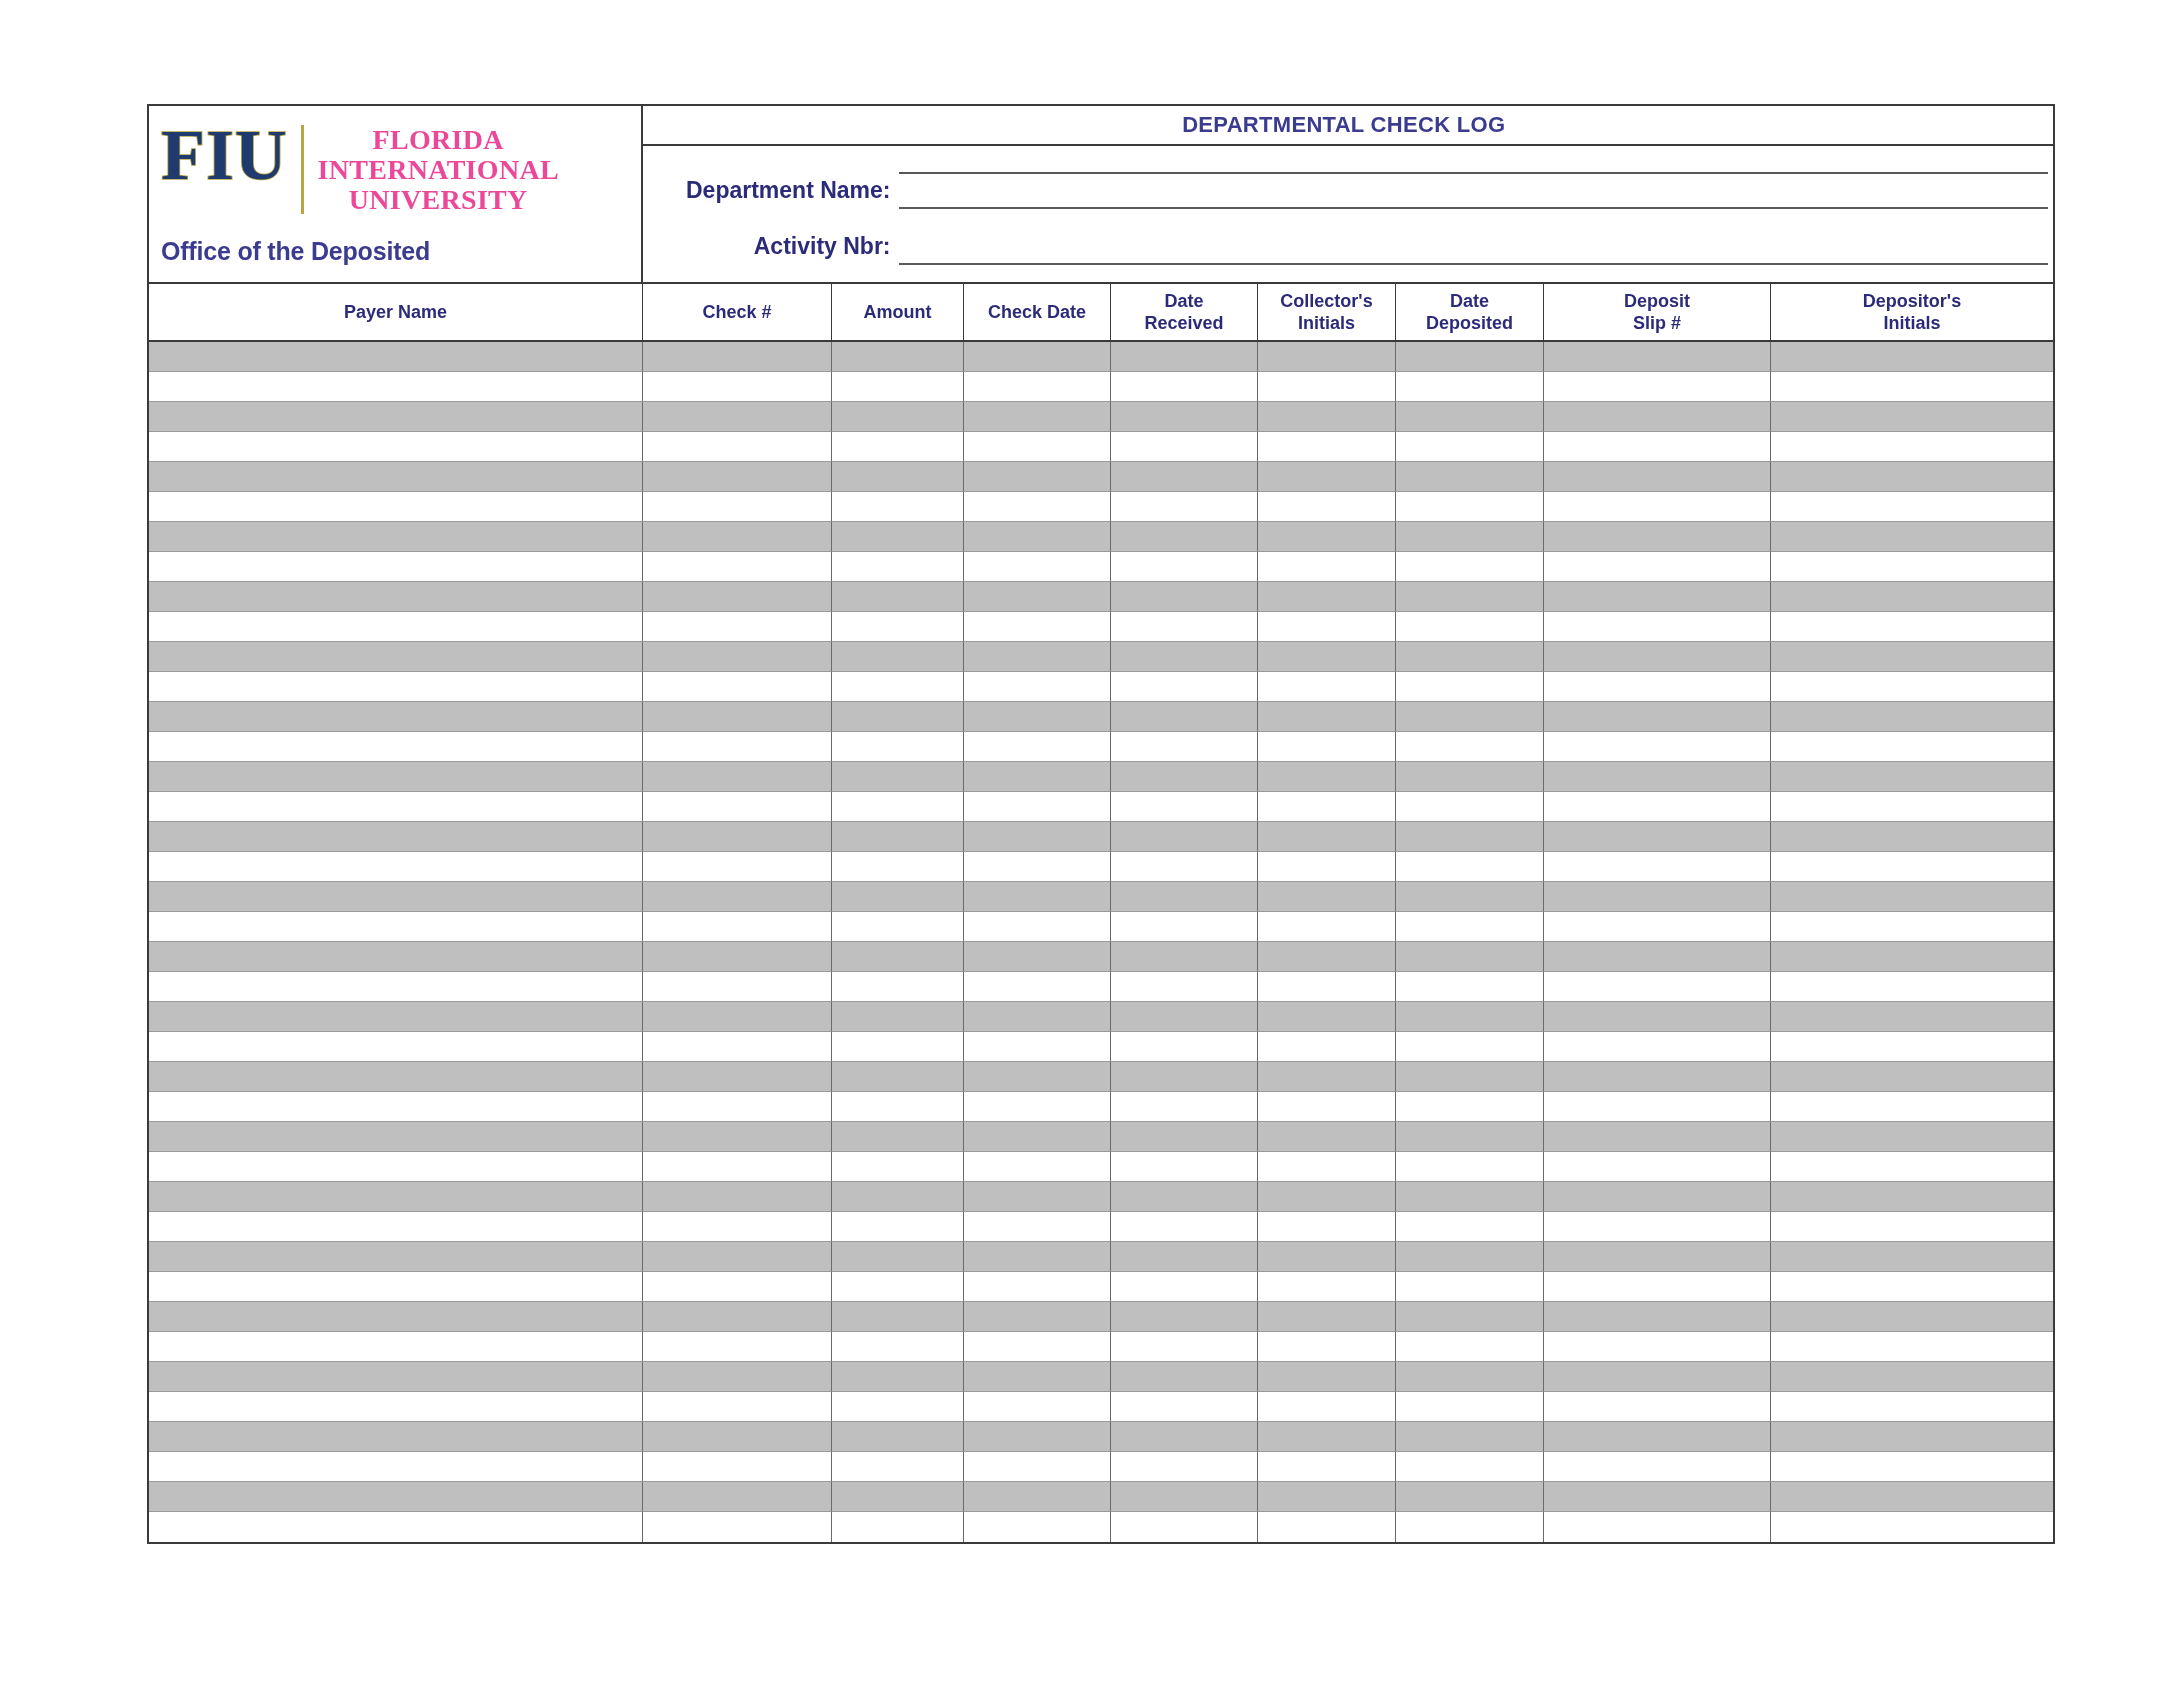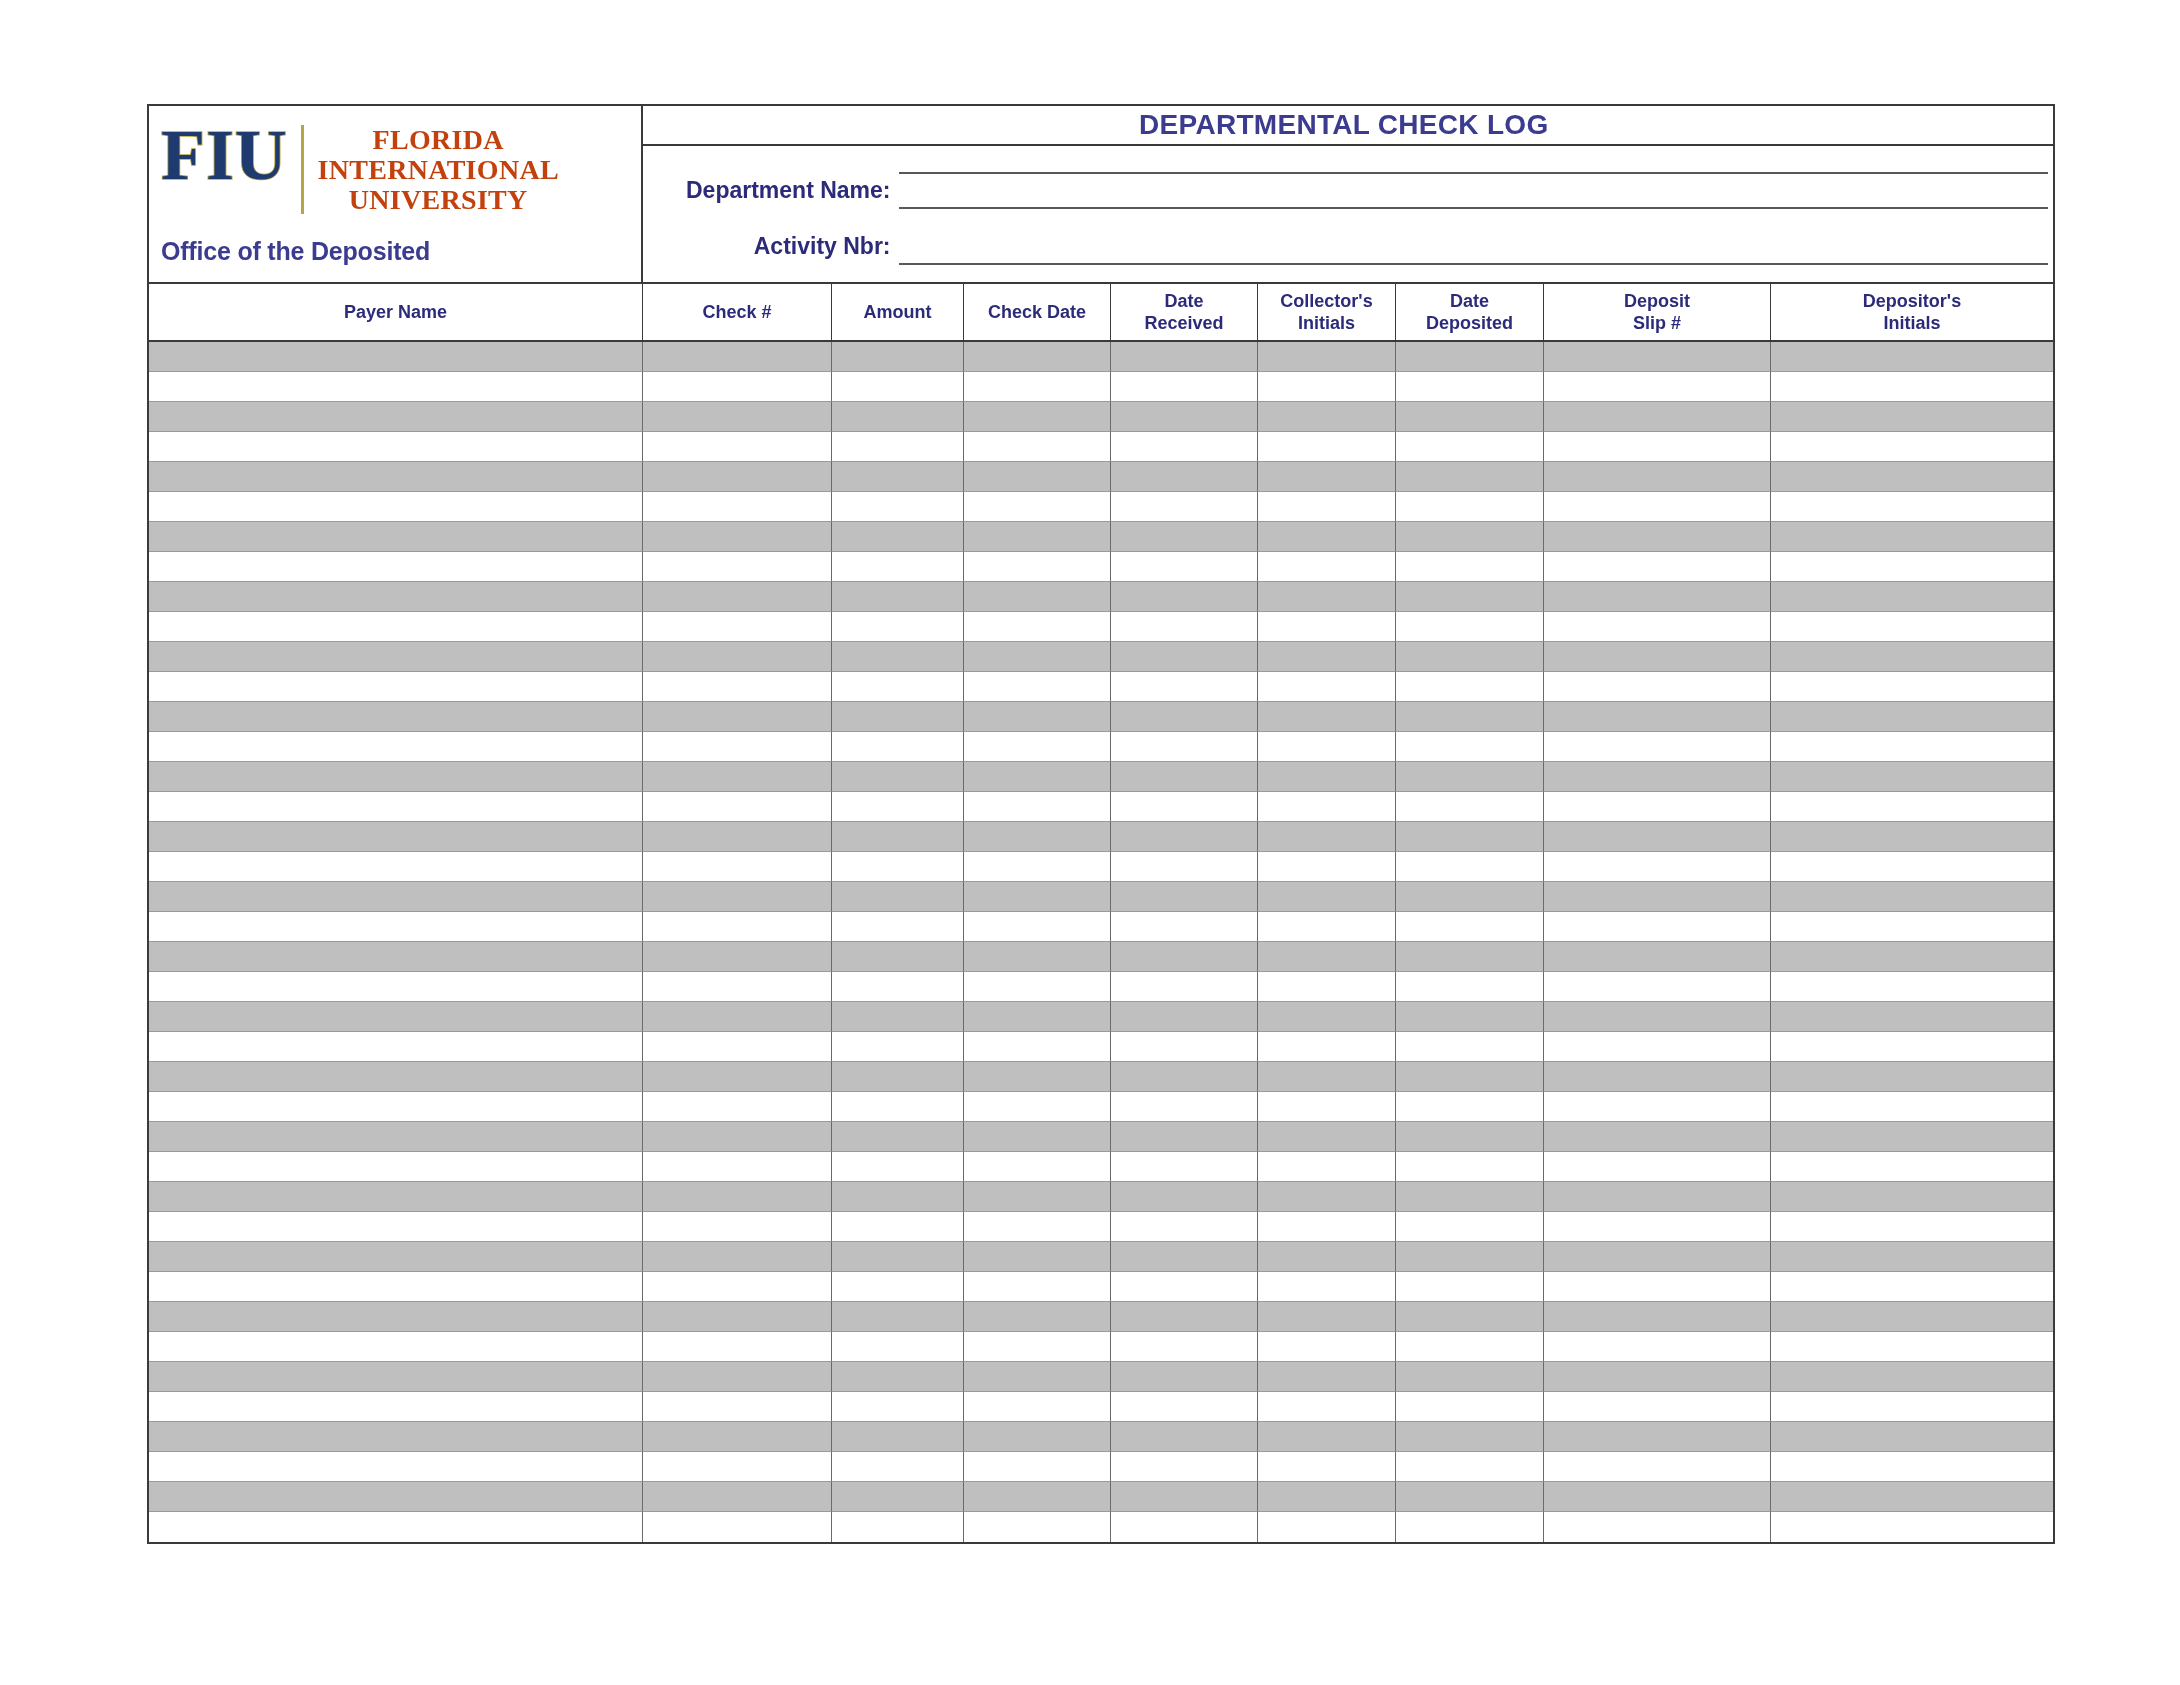--- a/index.html
+++ b/index.html
@@ -74,21 +74,21 @@
     background: #b5a642;
     margin: 5.1px 13.6px 8.5px 0;
     height: 89px;
   }
 
   .fiu-wordmark {
     font-family: "Liberation Serif", serif;
     font-weight: bold;
     font-size: 28px;
     line-height: 1.08;
-    color: #c2410c;
+    color: #ec4899;
     letter-spacing: 0.3px;
     padding-top: 5.1px;
   }
 
   .controller-line {
     font-family: "Liberation Sans", sans-serif;
     font-weight: bold;
     font-size: 25px;
     color: #3b3b8f;
     margin-top: 15.3px;
@@ -109,21 +109,21 @@
     box-sizing: border-box;
     display: flex;
     align-items: center;
     justify-content: center;
     padding-right: 8.5px;
   }
 
   .title-text {
     font-family: "Liberation Sans", sans-serif;
     font-weight: bold;
-    font-size: 28px;
+    font-size: 22px;
     color: #3b3b8f;
     letter-spacing: 0.3px;
   }
 
   .fields-area {
     flex: 1 1 auto;
     position: relative;
     padding: 0;
     box-sizing: border-box;
     height: 136px;

